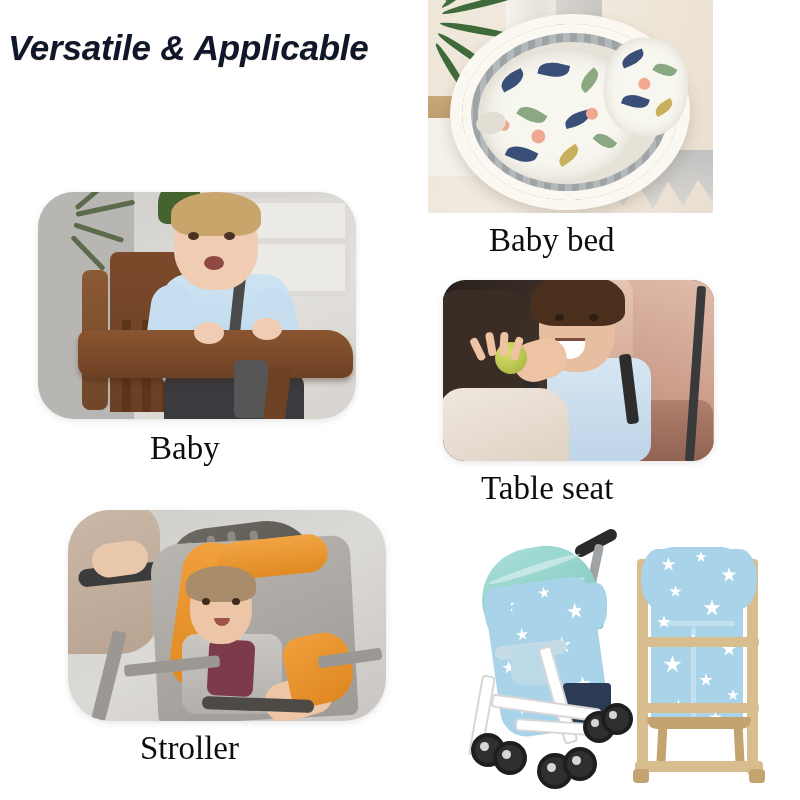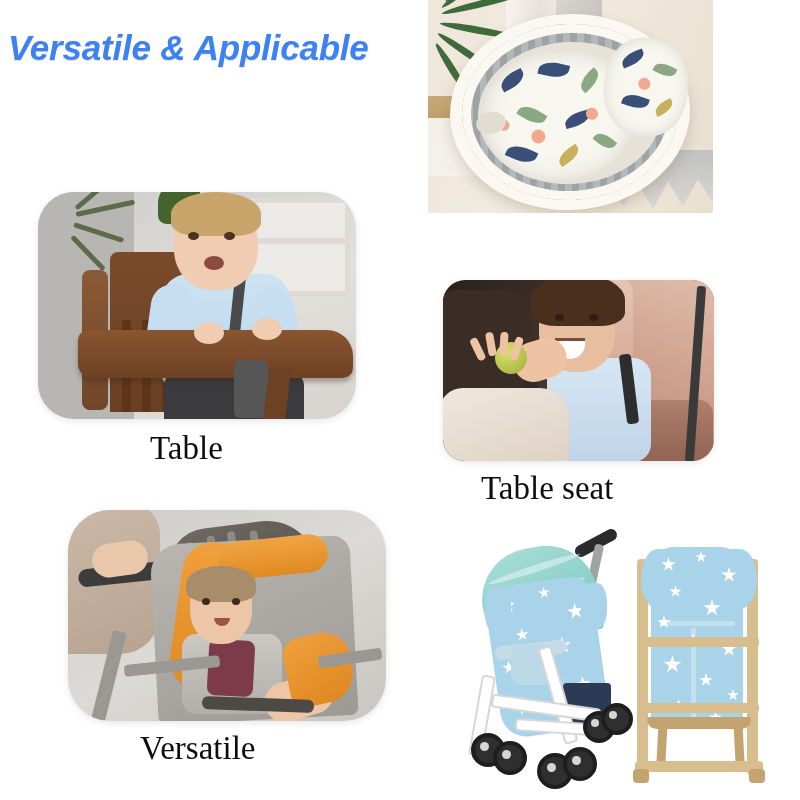--- a/index.html
+++ b/index.html
@@ -13,21 +13,21 @@
   }
   .stage{position:absolute;inset:0;width:800px;height:800px;background:#fff;}
 
   
   .headline{
     position:absolute;left:8px;top:26px;width:420px;
     font-family:"Liberation Sans", sans-serif;
     font-weight:bold;font-style:italic;
     font-size:35px;line-height:44px;
     letter-spacing:-0.2px;
-    color:#3b82f6;
+    color:#0f172a;
     text-shadow:0 1px 0 rgba(160,90,20,0.18);
   }
   .headline .l2{display:block;}
 
   
   .card{position:absolute;overflow:hidden;}
   .photo{position:absolute;inset:0;overflow:hidden;}
   .cap{
     position:absolute;
     font-family:"Liberation Serif", serif;
@@ -307,20 +307,21 @@
 
       <div class="bb-headpad">
         <div class="leaf" style="left:14px;top:16px;width:24px;height:12px;background:#3a4f78;transform:rotate(-28deg)"></div>
         <div class="leaf" style="left:48px;top:24px;width:22px;height:12px;background:#8aa882;transform:rotate(22deg)"></div>
         <div class="leaf" style="left:20px;top:58px;width:26px;height:13px;background:#3a4f78;transform:rotate(14deg)"></div>
         <div class="leaf" style="left:52px;top:62px;width:20px;height:11px;background:#c9b05c;transform:rotate(-34deg)"></div>
         <div class="leaf" style="left:34px;top:40px;width:12px;height:12px;background:#f0a88f;border-radius:50%"></div>
       </div>
     </div>
   </div>
+  <div class="cap" id="cap-babybed">Baby bed</div>
 
   <div class="card" id="card-table">
     <div class="photo">
       <div class="tb-bg"></div>
       <div class="tb-wall"></div>
       <div class="tb-window"></div>
       <div class="tb-winbar"></div>
 
       <div class="tb-plant">
         <div class="tb-pl" style="left:30px;top:20px;width:56px;transform:rotate(-40deg)"></div>
@@ -350,21 +351,21 @@
       <div class="tb-eye" style="left:186px;top:40px"></div>
       <div class="tb-mouth"></div>
 
       <div class="tb-tray"></div>
       <div class="tb-hand" style="left:156px;top:130px"></div>
       <div class="tb-hand" style="left:214px;top:126px"></div>
       <div class="tb-buckle"></div>
       <div class="tb-legR"></div>
     </div>
   </div>
-  <div class="cap" id="cap-table">Table</div>
+  <div class="cap" id="cap-table">Baby</div>
 
   <div class="card" id="card-safety">
     <div class="photo">
       <div class="ss-bg"></div>
       <div class="ss-headrestL"></div>
       <div class="ss-seatback"></div>
       <div class="ss-wing"></div>
       <div class="ss-base"></div>
       <div class="ss-belt"></div>
 
@@ -422,21 +423,21 @@
       <div class="st-leg"></div>
       <div class="st-sock"></div>
       <div class="st-orange3"></div>
       <div class="st-belt"></div>
 
       <div class="st-frame" style="left:34px;top:120px;width:14px;height:92px;transform:rotate(14deg)"></div>
       <div class="st-frame" style="left:56px;top:150px;width:96px;height:12px;transform:rotate(-6deg)"></div>
       <div class="st-frame" style="left:250px;top:142px;width:64px;height:12px;transform:rotate(-8deg)"></div>
     </div>
   </div>
-  <div class="cap" id="cap-stroller">Versatile</div>
+  <div class="cap" id="cap-stroller">Stroller</div>
 
   <div class="card" id="card-product">
     <div class="pr-bg"></div>
 
     <div>
       <div class="pr-handlebar"></div>
       <div class="pr-framegrey" style="left:128px;top:18px;width:9px;height:118px;transform:rotate(12deg)"></div>
 
       <div class="pr-canopy">
         <div class="pr-canopy-rib" style="left:10px;top:18px;width:96px;height:7px;transform:rotate(-8deg)"></div>

